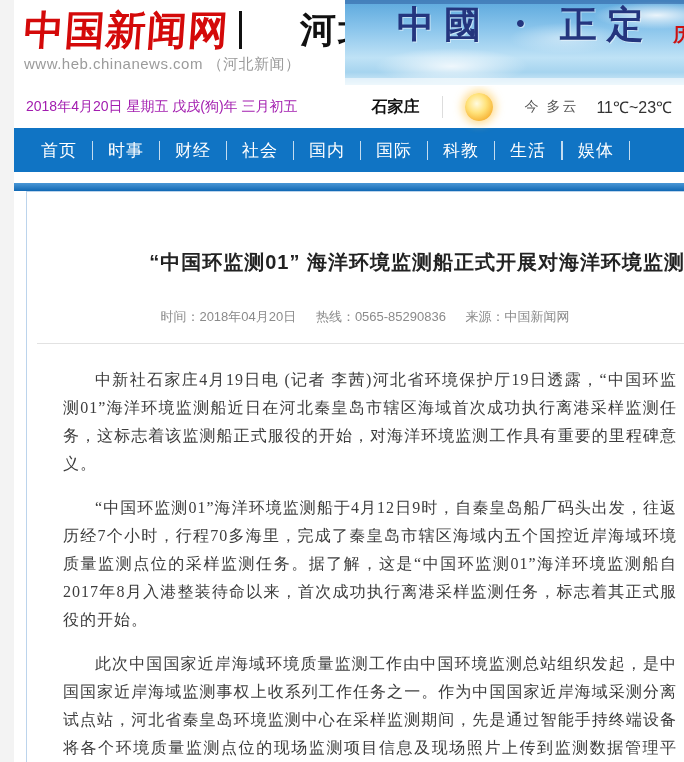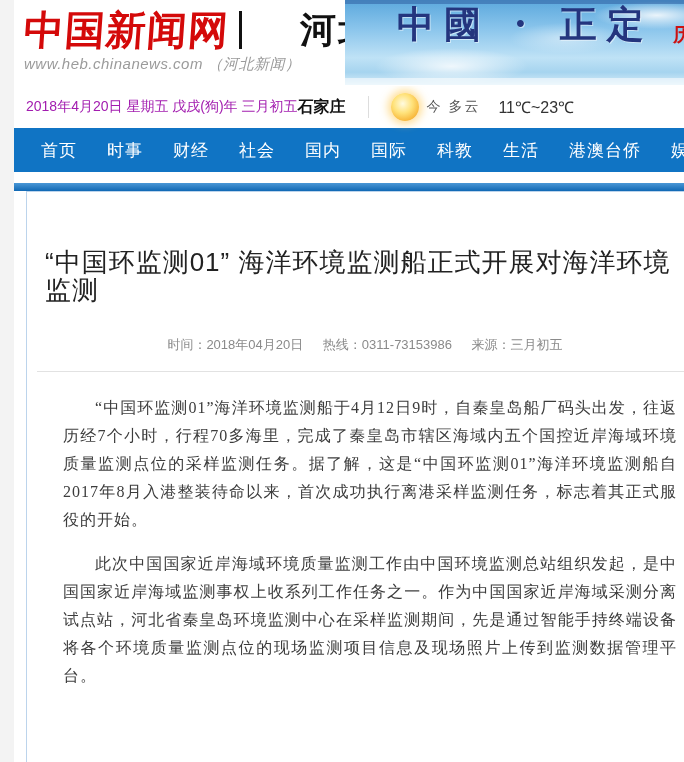--- a/index.html
+++ b/index.html
@@ -9,21 +9,21 @@
   .page { margin-left:14px; width:680px; background:#fff; position:relative; }
 
   
   .header { height:86px; background:#fff; position:relative; }
   .logo-wrap { position:absolute; left:10px; top:8px; }
   .logo-line { display:flex; align-items:center; gap:10px; }
   .logo-brand { color:#d40909; font-family:"DejaVu Serif", serif; font-weight:bold;
                 font-size:40px; letter-spacing:1px; transform:skewX(-4deg); line-height:44px; }
   .logo-divider { width:3px; height:38px; background:#111; }
   .logo-region { color:#111; font-weight:bold; font-size:36px; letter-spacing:2px; line-height:40px;margin-left:48px; }
-  .logo-url { color:#9b9b9b; font-size:15px; margin-top:3px; letter-spacing:.5px;font-style:italic; }
+  .logo-url { color:#9b9b9b; font-size:15px; margin-top:3px; letter-spacing:.5px; }
 
   .banner { position:absolute; left:331px; top:0; width:380px; height:85px; cursor:pointer;
     background:
       radial-gradient(90px 20px at 82% 18%, rgba(255,255,255,.85), rgba(255,255,255,0) 70%),
       radial-gradient(110px 26px at 28% 78%, rgba(255,255,255,.8), rgba(255,255,255,0) 70%),
       radial-gradient(80px 22px at 58% 45%, rgba(255,255,255,.45), rgba(255,255,255,0) 70%),
       linear-gradient(180deg,#5ba8dd 0%, #8cc6ec 35%, #bfe2f6 68%, #a6d4ef 85%, #d9eef9 100%);
   }
   .banner::before { content:""; position:absolute; left:0; top:0; right:0; height:4px;
       background:rgba(47,94,160,.55); }
@@ -31,41 +31,41 @@
       background:rgba(255,255,255,.55); }
   .banner-title { position:absolute; left:52px; top:0; white-space:nowrap;
       color:#24357e; font-family:"DejaVu Serif", serif; font-weight:bold; font-size:37px;
       letter-spacing:10px; text-shadow:1px 1px 0 rgba(255,255,255,.5); }
   .banner-corner { position:absolute; left:328px; top:22px; white-space:nowrap;
       color:#cc1111; font-weight:bold; font-size:19px; letter-spacing:1px; }
 
   
   .infobar { height:42px; display:flex; align-items:center; background:#fff; }
   .info-date { color:#a21caf; font-size:14px; margin-left:12px; }
-  .info-city { color:#111; font-weight:bold; font-size:16px; }
+  .info-city { color:#111; font-weight:bold; font-size:16px; margin-left:74px; }
   .info-sep { width:1px; height:22px; background:#ddd; margin-left:22px; }
   .sun-icon { width:28px; height:28px; border-radius:50%; margin-left:22px;
       background:radial-gradient(circle at 42% 38%, #fffbe0, #ffe27a 40%, #f8b93e 72%, #f0a42a 90%);
       box-shadow:0 0 8px 3px rgba(255,210,110,.75); }
-  .info-weather { color:#555; font-size:14px; margin-left:8px; letter-spacing:2px; }
+  .info-weather { color:#555; font-size:14px; margin-left:32px; letter-spacing:2px; }
   .info-temp { color:#333; font-size:16px; margin-left:18px; }
 
   
   .nav { height:44px; background:#1074c4; display:flex; align-items:center; padding-left:12px; }
   .nav-item { color:#fff; font-size:17px; text-decoration:none; padding:0 15px;
       letter-spacing:1px; cursor:pointer; white-space:nowrap; }
   .nav-sep { width:1px; height:19px; background:rgba(255,255,255,.75); }
 
   .gap { height:11px; background:#fff; }
   .strip { height:8px; background:linear-gradient(180deg,#4a97d6,#1068b4); }
 
   
   .article-box { margin-left:12px; width:678px; min-height:580px; background:#fff;
       border:1px solid #bcd4ec; border-bottom:none; padding-top:34px; }
-  .article-title { text-align:left; color:#222; font-size:26px; font-weight:normal;
+  .article-title { text-align:right; color:#222; font-size:20px; font-weight:bold;
       letter-spacing:1px; line-height:28px; margin:22px 18px 0 18px; }
   .article-meta { text-align:center; color:#8a8a8a; font-size:13px; margin-top:32px; }
   .article-meta span { margin:0 8px;text-align:center; }
   .meta-divider { border:none; border-top:1px solid #e2e2e2; margin:17px 0 0 10px; }
 
   .article-body { padding:22px 26px 0 36px; }
   .article-body p { color:#3c3c3c; font-size:16px; line-height:28px; letter-spacing:1px;
       text-indent:2em; margin-bottom:16px; text-align:justify;
       font-family:"Liberation Serif","DejaVu Serif", serif; }
 </style>
@@ -108,36 +108,36 @@
     <a class="nav-item">社会</a>
       <span class="nav-sep"></span>
     <a class="nav-item">国内</a>
       <span class="nav-sep"></span>
     <a class="nav-item">国际</a>
       <span class="nav-sep"></span>
     <a class="nav-item">科教</a>
       <span class="nav-sep"></span>
     <a class="nav-item">生活</a>
       <span class="nav-sep"></span>
-    <a class="nav-item">港澳台侨</a>
       <span class="nav-sep"></span>
     <a class="nav-item">娱体</a>
       <span class="nav-sep"></span>
   </div>
 
   <div class="gap"></div>
   <div class="strip"></div>
 
   <div class="article-box">
     <h1 class="article-title">“中国环监测01” 海洋环境监测船正式开展对海洋环境监测</h1>
     <div class="article-meta">
       <span>时间：2018年04月20日</span>
-      <span>热线：0311-73153986</span>
-      <span>来源：三月初五</span>
+      <span>热线：0565-85290836</span>
+      <span>来源：中国新闻网</span>
     </div>
     <hr class="meta-divider">
     <div class="article-body">
+      <p>中新社石家庄4月19日电 (记者 李茜)河北省环境保护厅19日透露，“中国环监测01”海洋环境监测船近日在河北秦皇岛市辖区海域首次成功执行离港采样监测任务，这标志着该监测船正式服役的开始，对海洋环境监测工作具有重要的里程碑意义。</p>
       <p>“中国环监测01”海洋环境监测船于4月12日9时，自秦皇岛船厂码头出发，往返历经7个小时，行程70多海里，完成了秦皇岛市辖区海域内五个国控近岸海域环境质量监测点位的采样监测任务。据了解，这是“中国环监测01”海洋环境监测船自2017年8月入港整装待命以来，首次成功执行离港采样监测任务，标志着其正式服役的开始。</p>
       <p>此次中国国家近岸海域环境质量监测工作由中国环境监测总站组织发起，是中国国家近岸海域监测事权上收系列工作任务之一。作为中国国家近岸海域采测分离试点站，河北省秦皇岛环境监测中心在采样监测期间，先是通过智能手持终端设备将各个环境质量监测点位的现场监测项目信息及现场照片上传到监测数据管理平台。</p>
     </div>
   </div>
 
 </div>
 
 </body></html>

